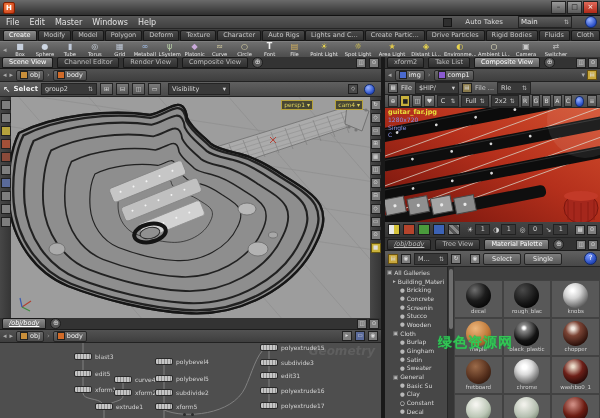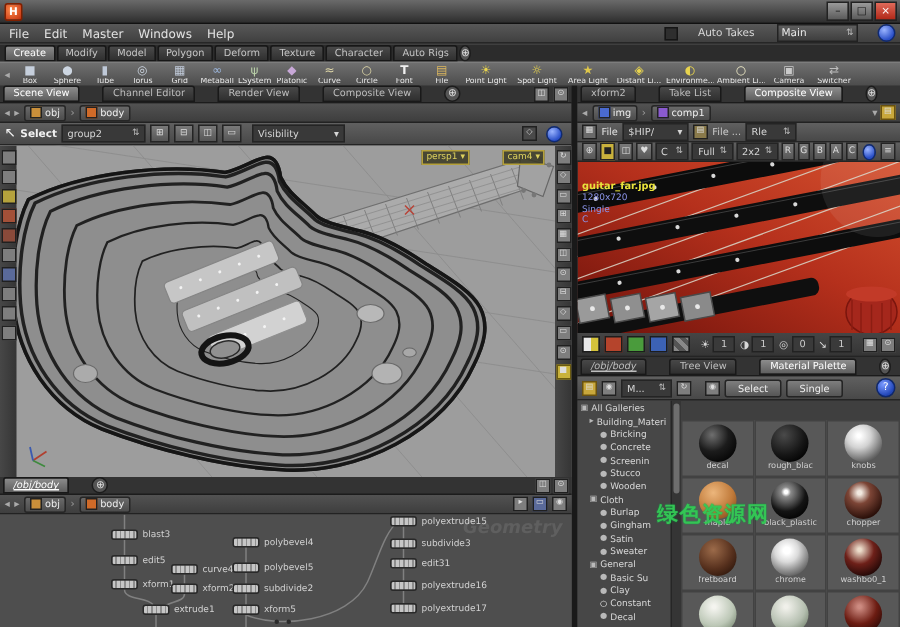--- a/index.html
+++ b/index.html
@@ -35,21 +35,21 @@
         font-size:6.5px;line-height:9px;padding:0 5px;border-radius:2px 2px 0 0;white-space:nowrap;}
   .stab.on{background:linear-gradient(#8a8a8a,#5c5c5c);color:#fff;}
   .shelf-tools{position:absolute;top:11px;height:16px;background:linear-gradient(#6f6f6f,#4a4a4a);
                border-top:1px solid #7d7d7d;display:flex;align-items:center;gap:2px;padding:0 3px;}
   .tool{width:26px;text-align:center;line-height:1;}
   .tool .ic{display:block;font-size:8px;height:9px;}
   .tool .lb{display:block;font-size:5.2px;color:#e8e8e8;white-space:nowrap;overflow:hidden;}
   .plus-circle{width:9px;height:9px;border-radius:50%;background:#555;border:1px solid #1c1c1c;color:#ddd;
                font-size:7px;line-height:8px;text-align:center;}
   
-  .ptabs{background:#333;border-bottom:1px solid #1c1c1c;display:flex;align-items:flex-end;gap:15px;padding:1px 2px 0 2px;box-sizing:border-box;}
+  .ptabs{background:#333;border-bottom:1px solid #1c1c1c;display:flex;align-items:flex-end;gap:4px;padding:1px 2px 0 2px;box-sizing:border-box;}
   .ptab{background:linear-gradient(#484848,#2f2f2f);border:1px solid #191919;color:#bdbdbd;font-size:6.5px;
         line-height:9px;padding:0 6px;border-radius:2px 2px 0 0;white-space:nowrap;}
   .ptab.on{background:linear-gradient(#8c8c8c,#5e5e5e);color:#fff;}
   .ptab.it{font-style:italic;text-decoration:underline;}
   .pathbar{background:linear-gradient(#525252,#3e3e3e);border-bottom:1px solid #222;display:flex;align-items:center;gap:3px;padding:0 3px;box-sizing:border-box;}
   .chip{background:linear-gradient(#6a6a6a,#4c4c4c);border:1px solid #262626;border-radius:2px;height:9px;
         display:flex;align-items:center;gap:2px;padding:0 3px;font-size:6.5px;color:#eee;}
   .chip .ci{width:6px;height:6px;border:1px solid #222;}
   .crumb-sep{color:#999;font-size:7px;}
   .navarr{color:#aaa;font-size:7px;}
@@ -62,21 +62,21 @@
            color:#efefef;font-size:6.5px;line-height:10px;padding:0 8px;}
   
   #viewport{left:0;top:97px;width:381px;height:221px;background:#9d9d9d;overflow:hidden;}
   .vstrip{position:absolute;top:0;bottom:0;width:11px;background:linear-gradient(90deg,#474747,#353535);
           display:flex;flex-direction:column;align-items:center;gap:3px;padding-top:3px;box-sizing:border-box;}
   .sic{width:8px;height:8px;border:1px solid #202020;background:#7e7e7e;font-size:5.5px;line-height:7px;text-align:center;color:#ddd;}
   .cam-label{position:absolute;background:rgba(58,56,34,.85);border:1px solid #b5a13a;color:#ded25e;
              font-size:6px;line-height:8px;padding:0 2px;display:flex;gap:2px;align-items:center;}
   
   #vdivider{left:381px;top:57px;width:4px;height:361px;background:#191919;}
-  .overlay-txt{position:absolute;left:3px;top:12px;line-height:1.25;}
+  .overlay-txt{position:absolute;left:3px;top:0;line-height:1.25;}
   .ov-name{color:#e8e23c;font-size:6.5px;font-weight:bold;}
   .ov-sub{color:#8b93e8;font-size:6px;}
   .swatch{width:10px;height:9px;border:1px solid #1d1d1d;}
   .adj-pair{display:flex;align-items:center;gap:2px;}
   .adj-ic{color:#d8d8d8;font-size:7px;}
   .adj-val{width:13px;height:9px;background:#3a3a3a;border:1px solid #222;color:#ccc;font-size:6.5px;
            line-height:9px;text-align:center;}
   
   #ptree{left:385px;top:267px;width:63px;height:151px;background:#474747;border-right:1px solid #262626;
          overflow:hidden;padding-top:1px;box-sizing:border-box;}
@@ -189,20 +189,29 @@
         </span>
       <span class="tool">
           <span class="ic" style="color:#f0f0f0;font-weight:bold;">T</span>
           <span class="lb">Font</span>
         </span>
       <span class="tool">
           <span class="ic" style="color:#dcb75e;">▤</span>
           <span class="lb">File</span>
         </span>
     </div>
+    <div class="shelf-tabs" style="left:305px;width:295px;">
+      <span class="stab">Lights and C...</span>
+      <span class="stab">Create Partic...</span>
+      <span class="stab">Drive Particles</span>
+      <span class="stab">Rigid Bodies</span>
+      <span class="stab">Fluids</span>
+      <span class="stab">Cloth</span>
+
+    </div>
     <div class="shelf-tools" style="left:305px;width:295px;">
       <span class="tool" style="width:32px;">
           <span class="ic" style="color:#e8d44e;">☀</span>
           <span class="lb">Point Light</span>
         </span>
       <span class="tool" style="width:32px;">
           <span class="ic" style="color:#e8d44e;">☼</span>
           <span class="lb">Spot Light</span>
         </span>
       <span class="tool" style="width:32px;">

